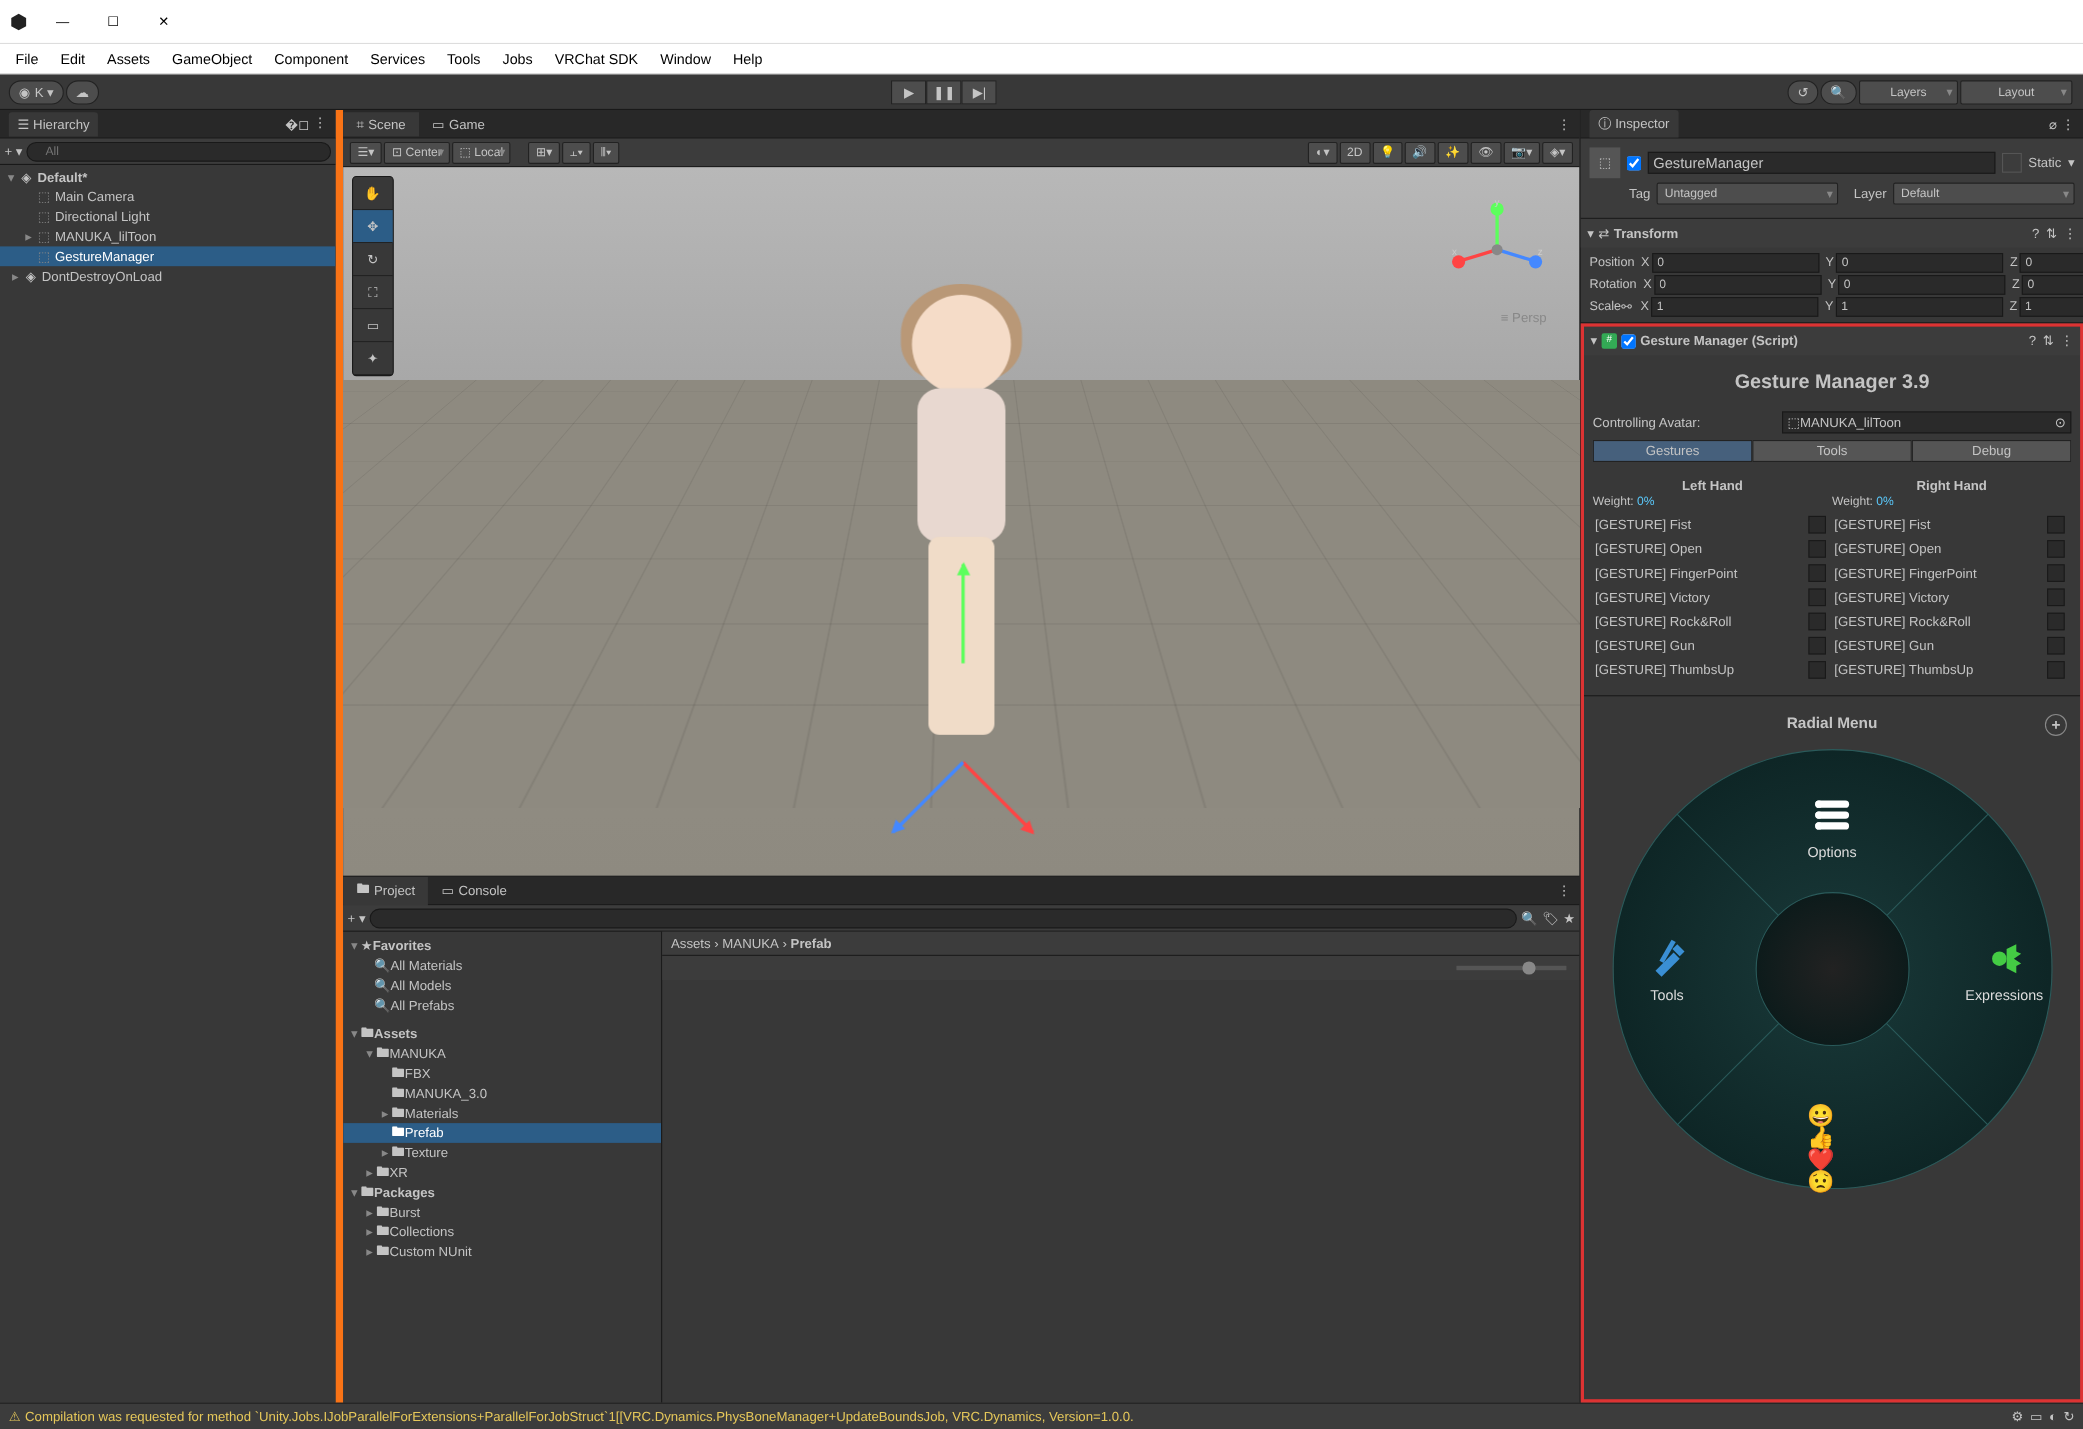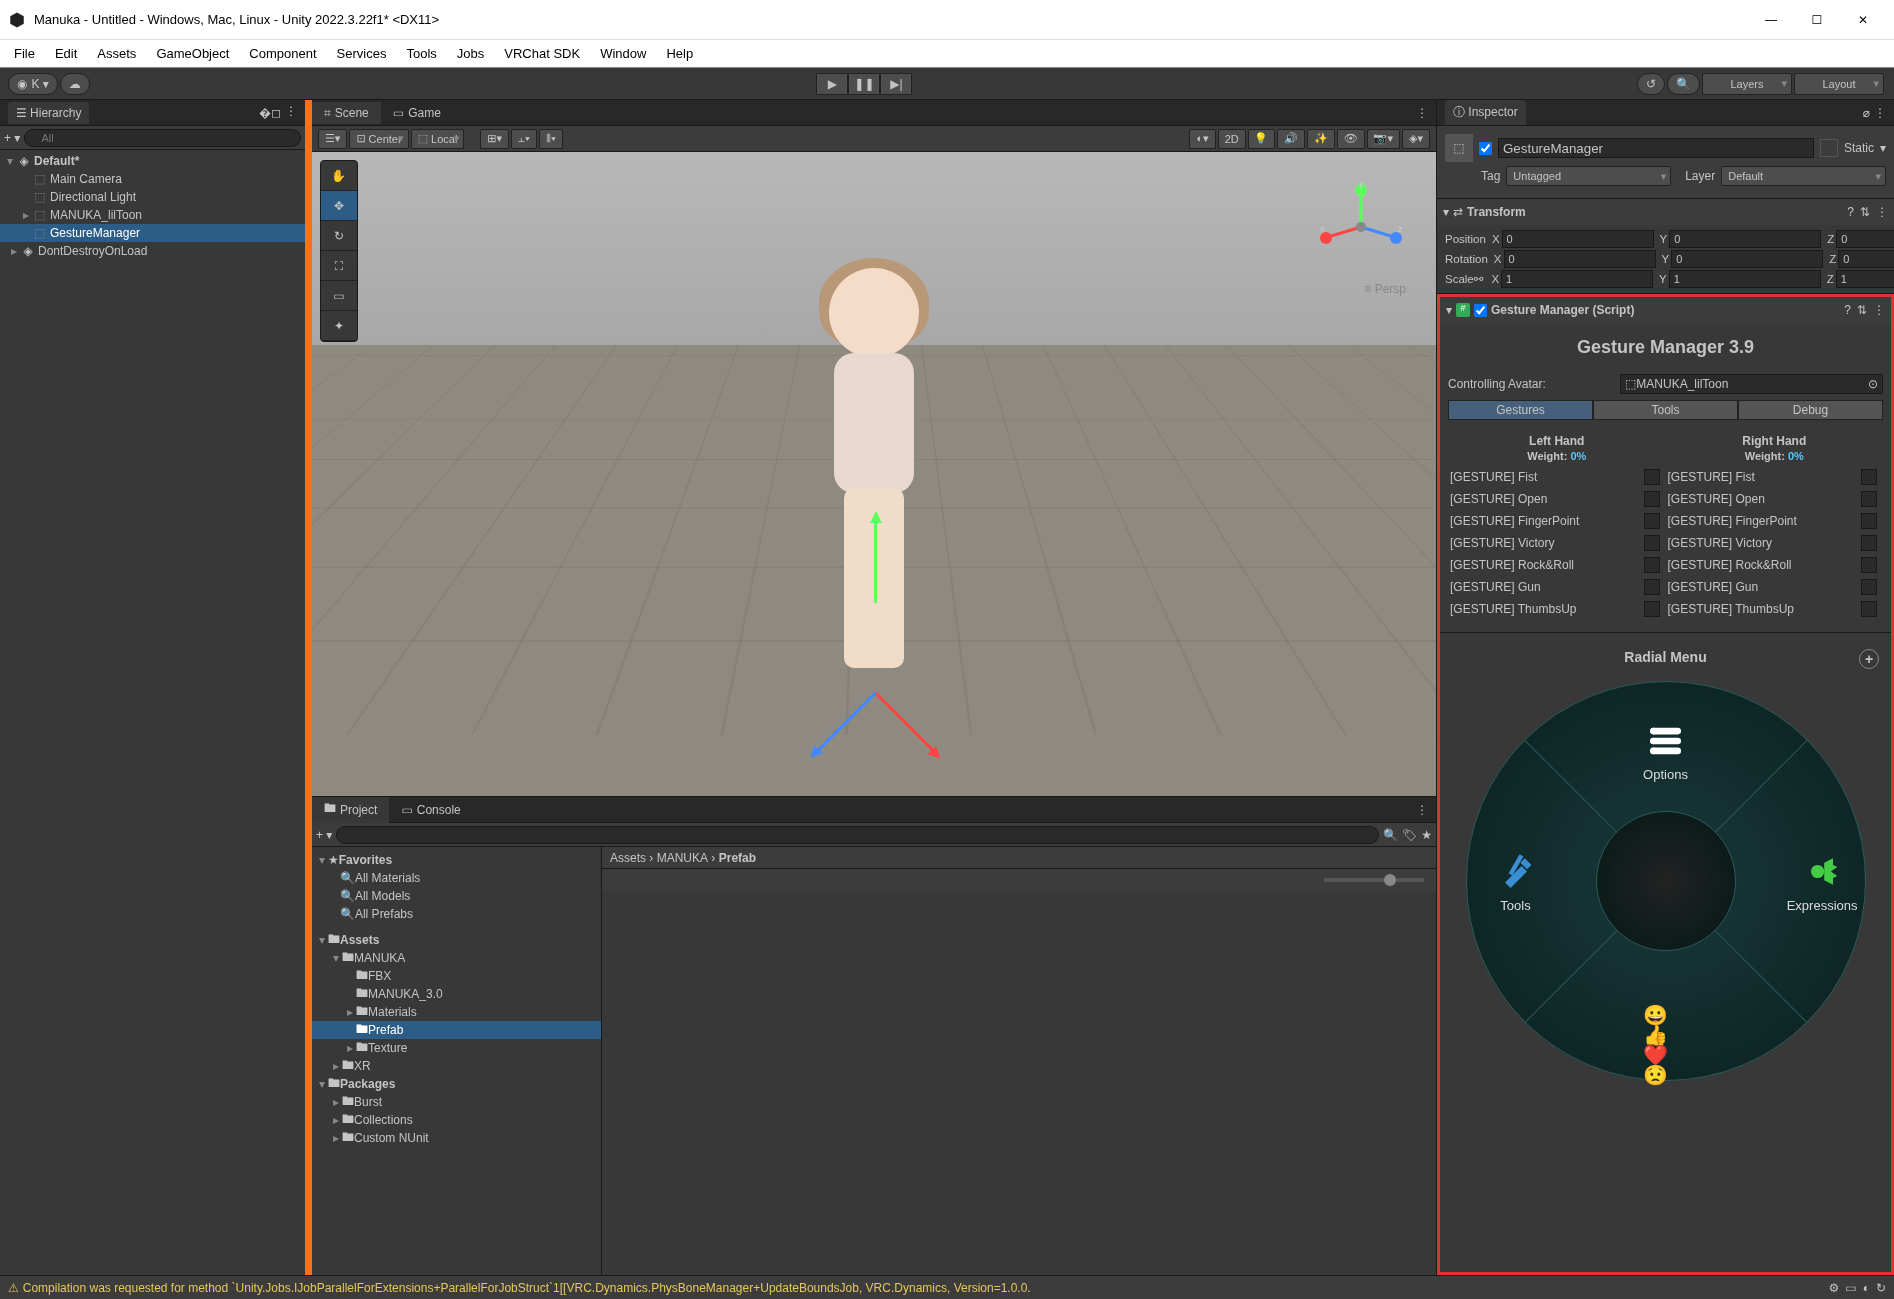--- a/index.html
+++ b/index.html
@@ -113,21 +113,21 @@
 .gm-avatar-row { display: flex; align-items: center; padding: 2px 8px; gap: 12px; }
 .gm-avatar-row .lbl { width: 160px; }
 .objfield { flex: 1; height: 20px; background: #2a2a2a; border: 1px solid #191919; padding: 0 18px 0 4px; display: flex; align-items: center; position: relative; }
 .objfield::after { content: '⊙'; position: absolute; right: 4px; }
 .gm-tabs { display: flex; margin: 4px 0; }
 .gm-tab { flex: 1; height: 20px; background: #555; border: 1px solid #222; display: flex; align-items: center; justify-content: center; font-size: 12px; }
 .gm-tab.active { background: #46607c; }
 .gm-hands { display: flex; padding: 4px 8px; }
 .gm-hand { flex: 1; }
 .gm-hand-title { text-align: center; font-weight: bold; margin: 6px 0 2px; }
-.gm-weight { text-align: center; font-size: 11px; margin-bottom: 4px; font-weight: bold; }
+.gm-weight { text-align: left; font-size: 11px; margin-bottom: 4px; }
 .gm-weight .pct { color: #5ac8fa; }
 .gesture-item { display: flex; align-items: center; height: 22px; font-size: 12px; }
 .gesture-item .gname { flex: 1; padding-left: 2px; }
 .gesture-item .gbox { width: 16px; height: 16px; background: #2a2a2a; border: 1px solid #191919; margin-right: 6px; }
 
 .radial-section { padding: 8px 0 0; }
 .radial-title { text-align: center; font-weight: bold; font-size: 14px; margin-bottom: 6px; position: relative; }
 .radial-add { position: absolute; right: 12px; top: 0; width: 20px; height: 20px; border: 1.5px solid #888; border-radius: 50%; display: flex; align-items: center; justify-content: center; font-size: 14px; }
 .radial-menu { width: 420px; height: 420px; margin: 0 auto; position: relative; }
 .radial-circle { position: absolute; left: 10px; top: 10px; width: 400px; height: 400px; border-radius: 50%; background: radial-gradient(circle, #1a3a3a 0%, #0e2626 70%, #0a1e1e 100%); border: 1px solid #2a5a5a; }
@@ -148,21 +148,20 @@
 
 .hiddenfill22 { position: absolute; right: 6px; font-size: 11px; color: #999; }
 </style>
 </head>
 <body>
 
 <div class="titlebar">
   <svg class="unity-icon" viewBox="0 0 24 24">
       <polygon points="12,2 21,7 21,17 12,22 3,17 3,7" fill="#222"></polygon>
     </svg>
-  <div class="title">Manuka - Untitled - Windows, Mac, Linux - Unity 2022.3.22f1* &lt;DX11&gt;</div>
   <div class="winbtns">
     <div class="winbtn">—</div>
     <div class="winbtn">☐</div>
     <div class="winbtn">✕</div>
   </div>
 </div>
 
 <div class="menubar">
   <div class="menuitem">File</div>
   <div class="menuitem">Edit</div>
@@ -200,21 +199,21 @@
   <div class="spacer"></div>
   <div class="toolbtn" style="border-radius:11px">
       <span>↺</span>
     </div>
   <div class="toolbtn" style="border-radius:11px">
       <span>🔍</span>
     </div>
   <div class="toolbtn dropdown" style="width:90px">
       <span>Layers</span>
     </div>
-  <div class="toolbtn dropdown" style="width:90px">
+  <div class="toolbtn dropdown" style="width:102px">
       <span>Layout</span>
     </div>
 </div>
 
 <div class="mainlayout">
 
   <div class="leftcol">
     <div class="hierarchy">
       <div class="panel-tab">
         <span class="tablabel">

